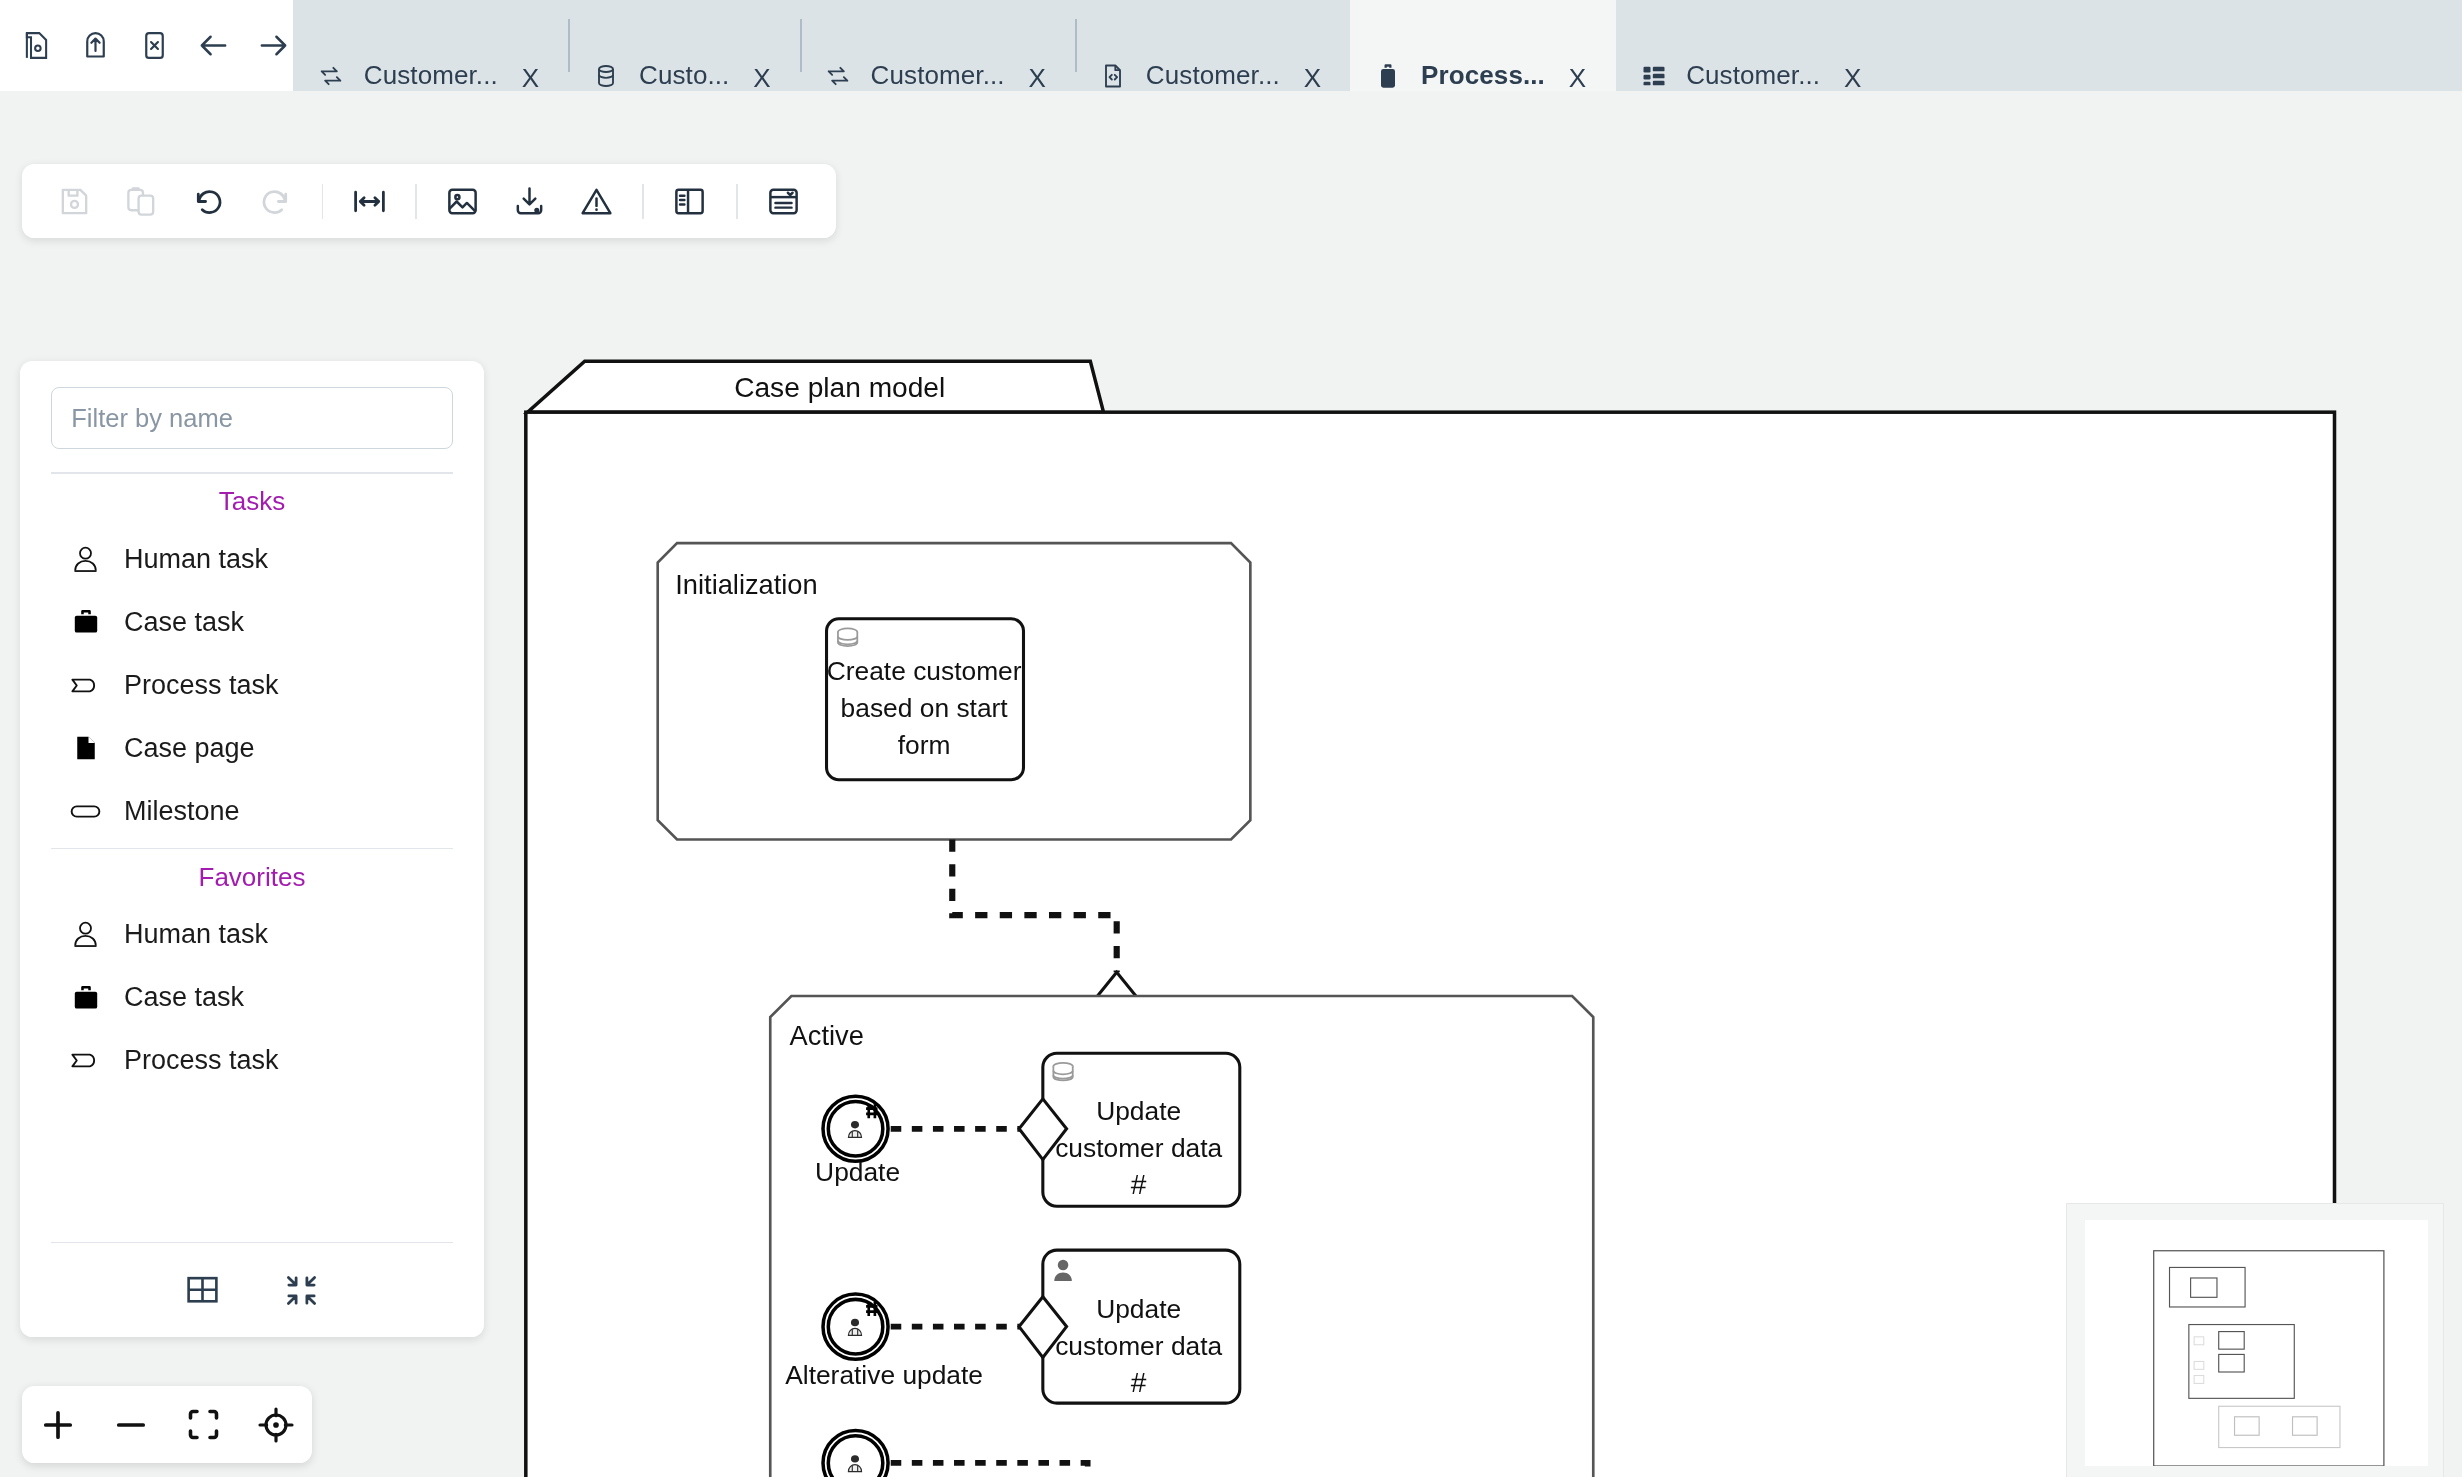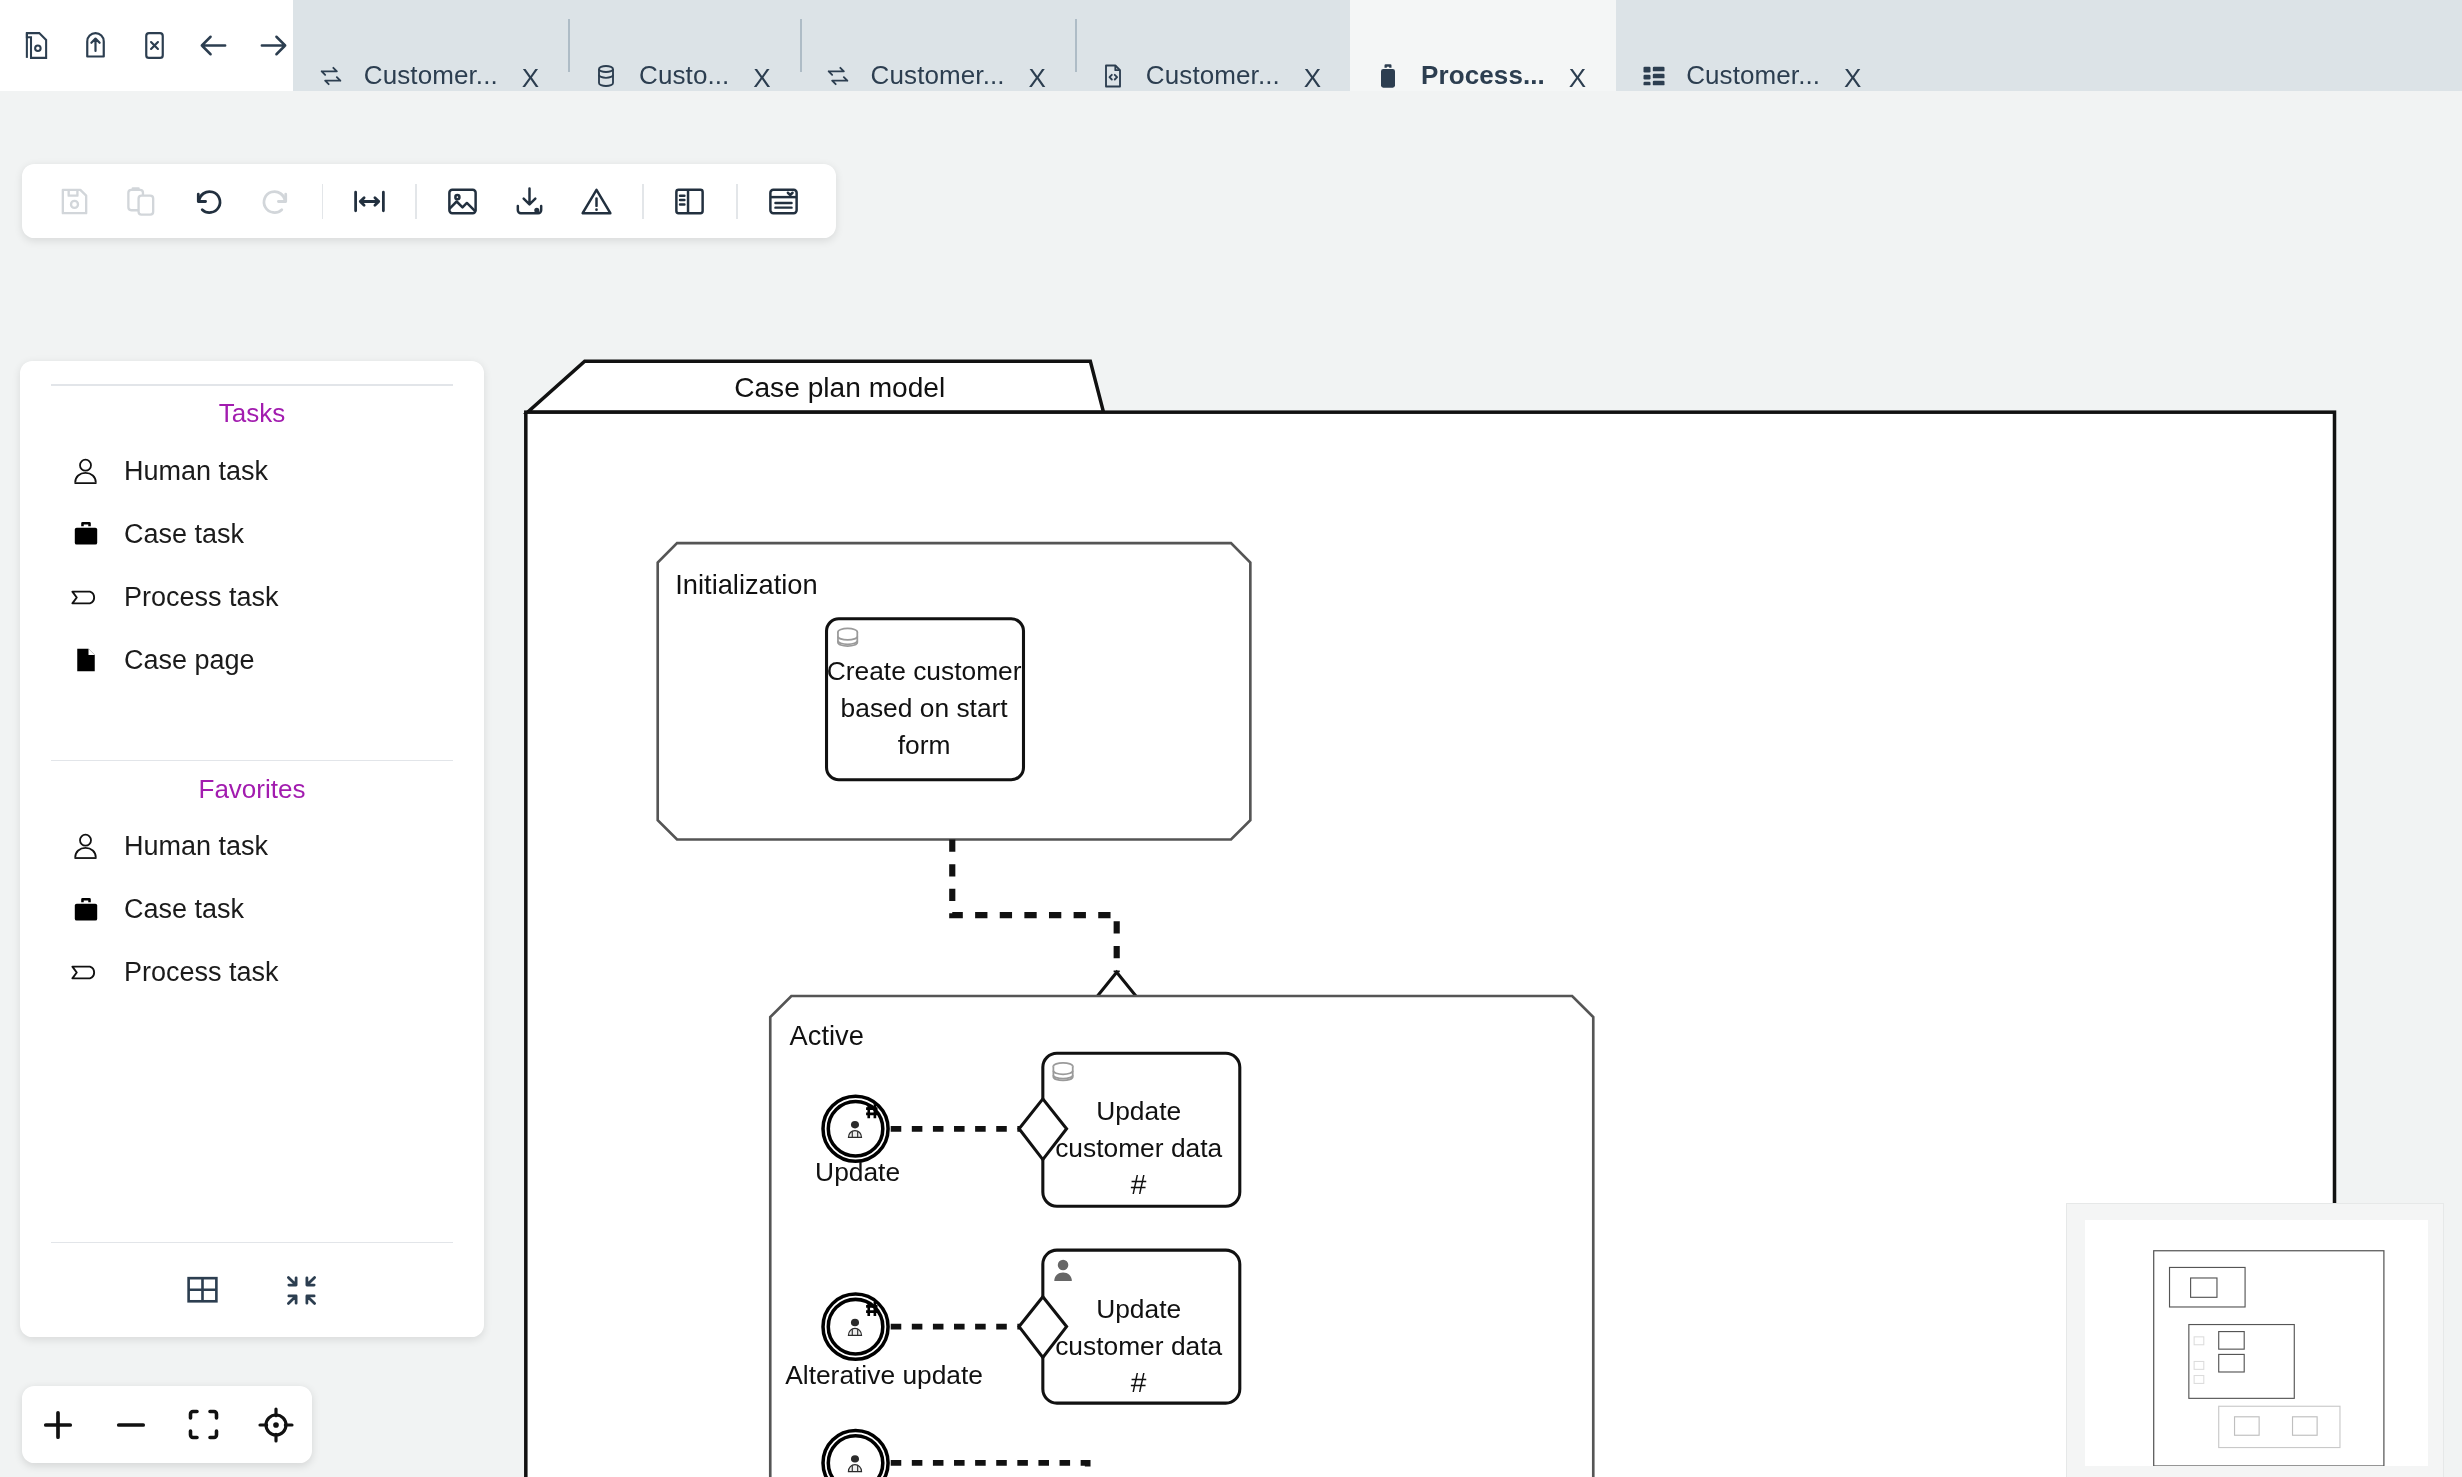--- a/index.html
+++ b/index.html
@@ -455,20 +455,23 @@
       <svg width="35" height="35" viewBox="0 0 24 24" fill="none" stroke="currentColor" stroke-width="1.7" stroke-linejoin="round">
         <rect x="3" y="4" width="18" height="16" rx="2"></rect>
           <path d="M3 9h18"></path>
         <path d="M15 6l1.6 1.6L18.2 6" stroke-linecap="round"></path>
         <path d="M6.5 13h11M6.5 16.2h11" stroke-linecap="round"></path>
       </svg>
     </div>
   </div>
 
   <div id="palette">
+    <div id="palette-filter-wrap">
+      <input id="palette-filter" type="text" placeholder="Filter by name" style="">
+    </div>
     <div class="pal-hr"></div>
 
     <div class="pal-group-title">Tasks</div>
     <div class="pal-scroll" style="height:297px;">
       <div class="pal-item">
         <span class="pal-ico">
           <svg width="33" height="33" viewBox="0 0 24 24" fill="none" stroke="#111" stroke-width="1.3">
             <circle cx="12" cy="7.4" r="4"></circle>
               <path d="M4.5 20c0-4.2 3.4-7 7.5-7s7.5 2.8 7.5 7"></path>
               <path d="M4 20.4h16"></path>
@@ -494,20 +497,28 @@
         <span class="pal-label">Process task</span>
       </div>
       <div class="pal-item">
         <span class="pal-ico">
           <svg width="30" height="30" viewBox="0 0 24 24" fill="#000">
             <path d="M5 3h9l5 5v13H5z"></path>
               <path d="M14 3v5h5z" fill="#fff"></path>
           </svg>
         </span>
         <span class="pal-label">Case page</span>
+      </div>
+      <div class="pal-item">
+        <span class="pal-ico">
+          <svg width="35" height="35" viewBox="0 0 24 24" fill="none" stroke="#111" stroke-width="1.3">
+            <rect x="2.5" y="8.5" width="19" height="7" rx="3.5"></rect>
+          </svg>
+        </span>
+        <span class="pal-label">Milestone</span>
       </div>
 
     </div>
 
     <div class="pal-hr"></div>
     <div class="pal-group-title">Favorites</div>
     <div class="pal-scroll">
       <div class="pal-item">
         <span class="pal-ico">
           <svg width="33" height="33" viewBox="0 0 24 24" fill="none" stroke="#111" stroke-width="1.3">

